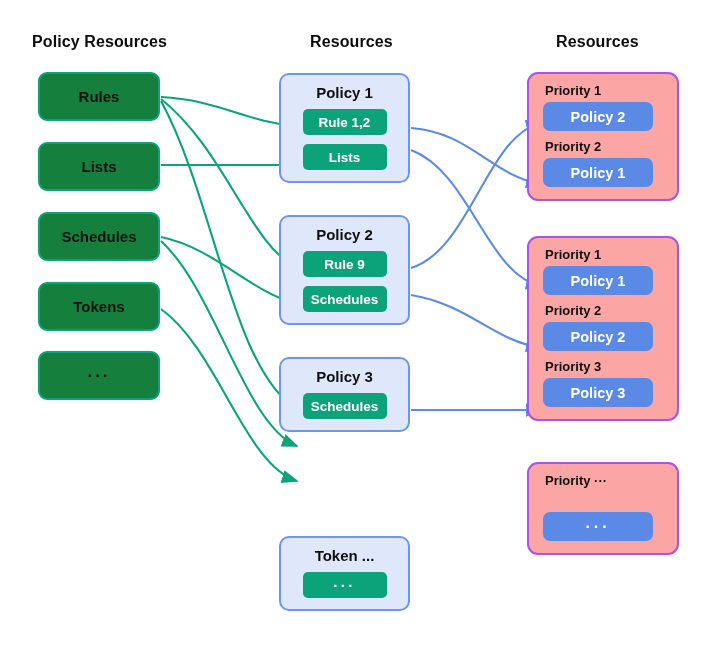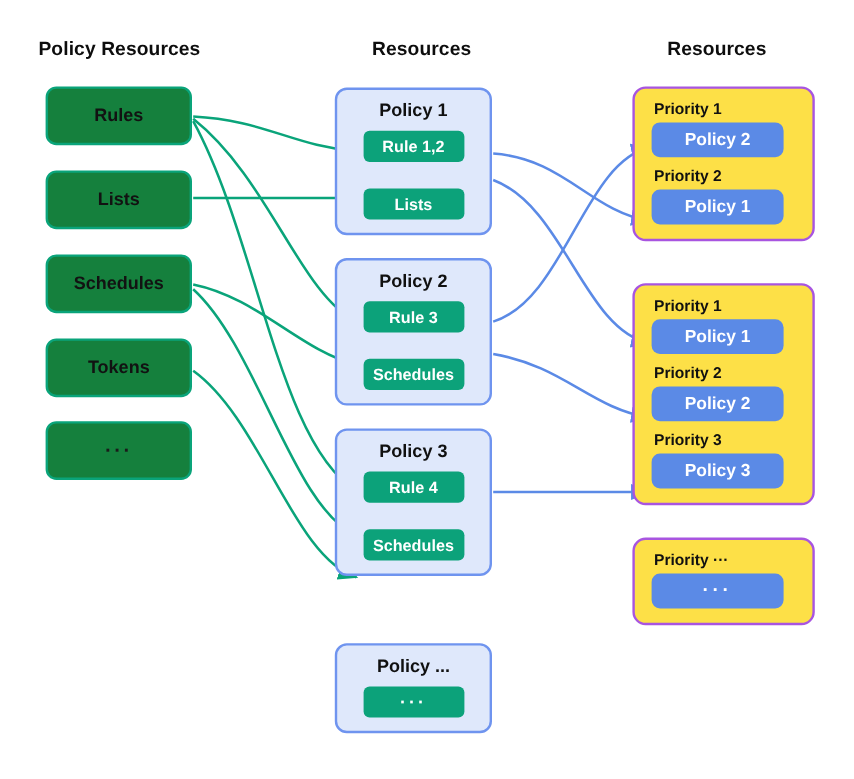--- a/index.html
+++ b/index.html
@@ -48,30 +48,30 @@
   .policy-title{
     font-size:15px;font-weight:bold;color:#101010;
     margin-bottom:8px;
   }
   .chip-green{
     width:84px;height:26px;
     background:#0ca27a;
     border-radius:5px;
     display:flex;align-items:center;justify-content:center;
     color:#ffffff;font-size:13.5px;font-weight:bold;
-    margin-bottom:22px;
+    margin-bottom:9px;
   }
   .chip-green:last-child{margin-bottom:0;}
   .chip-green.dots{letter-spacing:2.5px;font-size:15px;}
 
   
   .assign-box{
     position:absolute;
     left:527px;width:152px;
-    background:#fde047;
+    background:#fca5a5;
     border:2px solid #a855e0;
     border-radius:11px;
     box-sizing:border-box;
     padding:9px 0 12px 14px;
     display:flex;flex-direction:column;align-items:flex-start;
   }
   .prio-label{
     font-size:13px;font-weight:bold;color:#101010;
     margin:0 0 4px 2px;
   }
@@ -145,49 +145,48 @@
   <div class="res-box dots" style="top:351px;">···</div>
 
   <div class="policy-box" style="top:73px;">
     <div class="policy-title">Policy 1</div>
     <div class="chip-green">Rule 1,2</div>
     <div class="chip-green">Lists</div>
   </div>
 
   <div class="policy-box" style="top:215px;">
     <div class="policy-title">Policy 2</div>
-    <div class="chip-green">Rule 3</div>
+    <div class="chip-green">Rule 9</div>
     <div class="chip-green">Schedules</div>
   </div>
 
   <div class="policy-box" style="top:357px;">
     <div class="policy-title">Policy 3</div>
-    <div class="chip-green">Rule 4</div>
     <div class="chip-green">Schedules</div>
   </div>
 
   <div class="policy-box" style="top:536px;">
-    <div class="policy-title">Policy ...</div>
+    <div class="policy-title">Token ...</div>
     <div class="chip-green dots">···</div>
   </div>
 
   <div class="assign-box" style="top:72px;">
     <div class="prio-label">Priority 1</div>
     <div class="chip-blue">Policy 2</div>
     <div class="prio-label">Priority 2</div>
     <div class="chip-blue">Policy 1</div>
   </div>
 
   <div class="assign-box" style="top:236px;">
     <div class="prio-label">Priority 1</div>
     <div class="chip-blue">Policy 1</div>
     <div class="prio-label">Priority 2</div>
     <div class="chip-blue">Policy 2</div>
     <div class="prio-label">Priority 3</div>
     <div class="chip-blue">Policy 3</div>
   </div>
 
-  <div class="assign-box" style="top:448px;">
+  <div class="assign-box" style="top:462px;gap:20px;">
     <div class="prio-label">Priority ···</div>
     <div class="chip-blue dots">···</div>
   </div>
 
 </div>
 
 </body></html>

